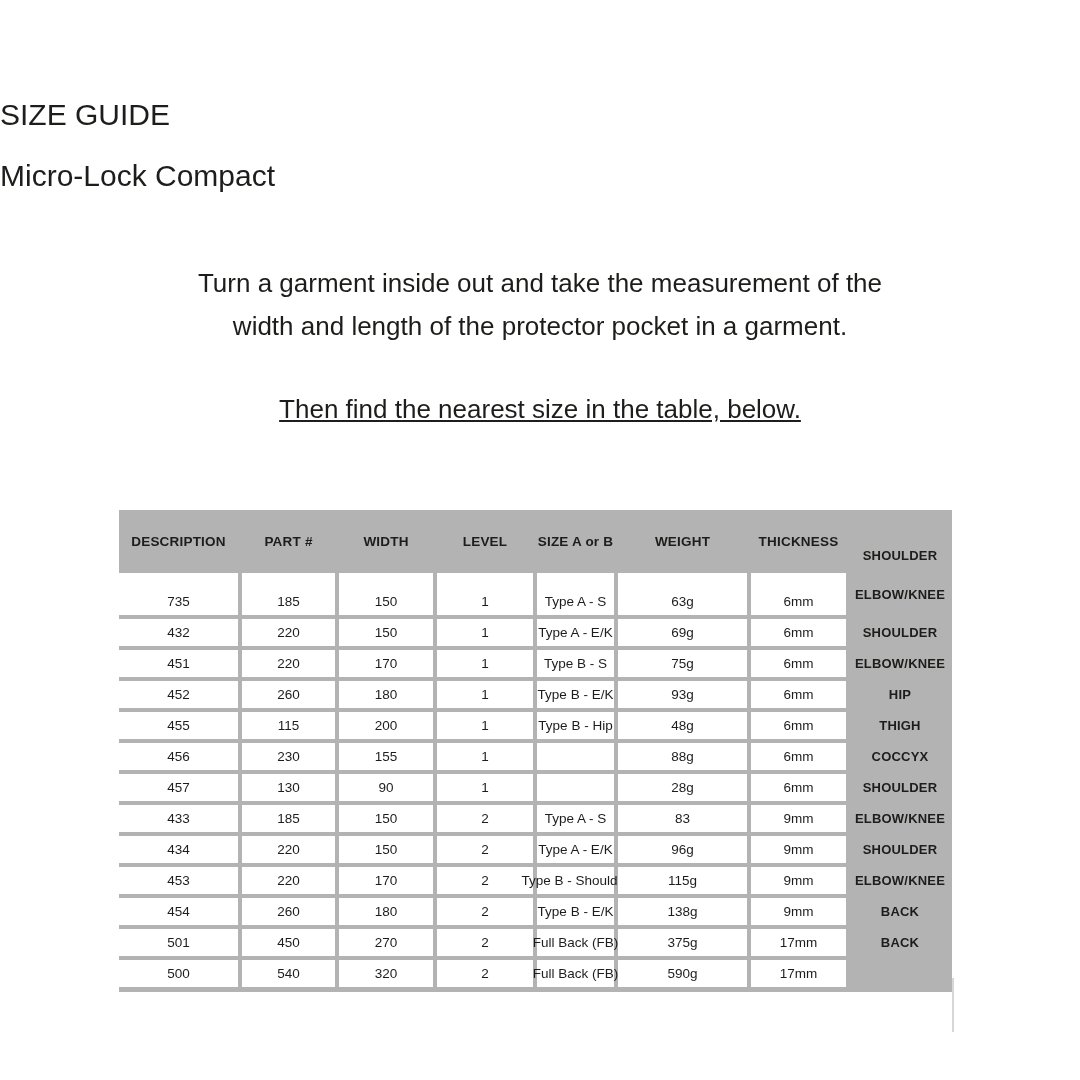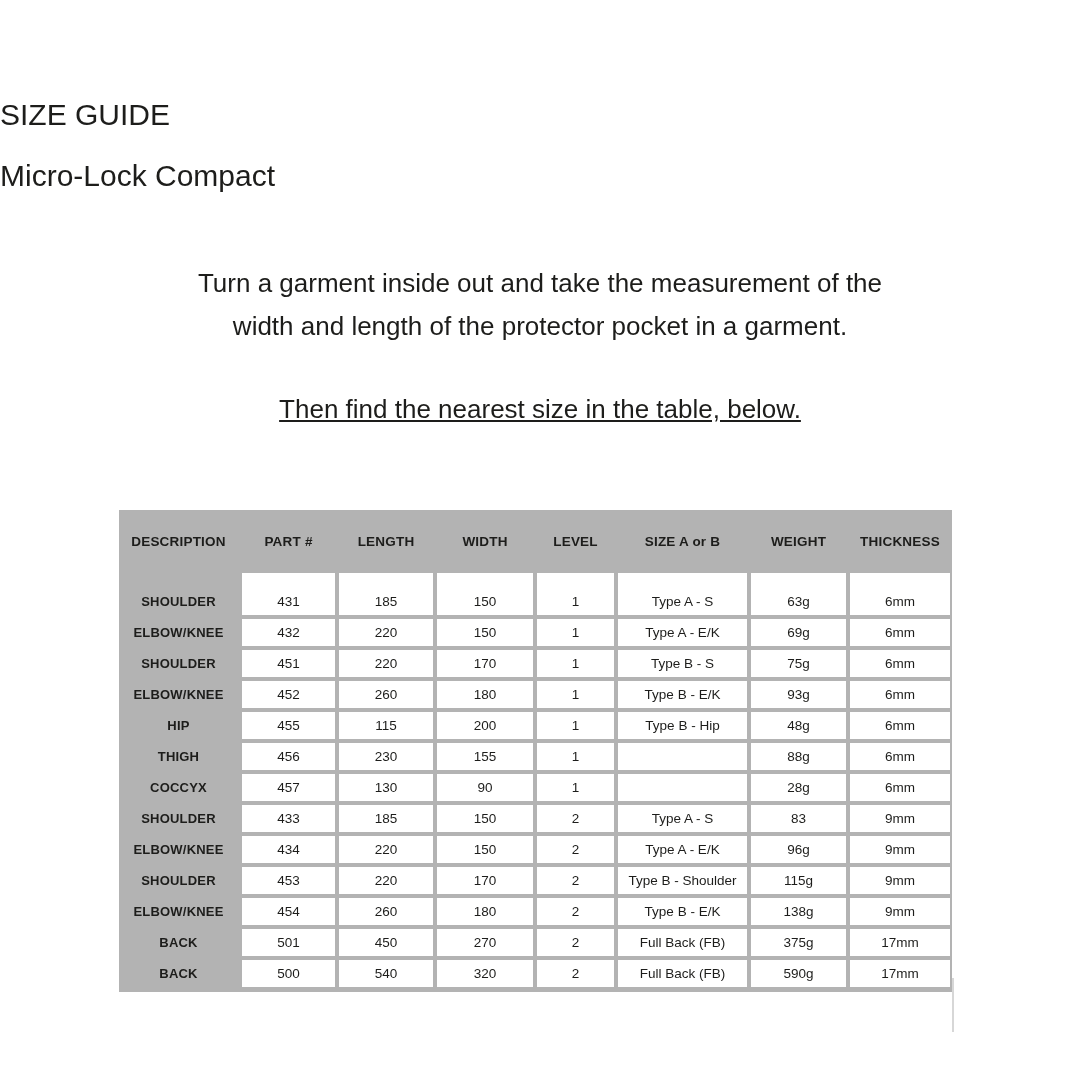--- a/index.html
+++ b/index.html
@@ -108,29 +108,28 @@
   <div class="para p1">
     <div>Turn a garment inside out and take the measurement of the</div>
     <div>width and length of the protector pocket in a garment.</div>
   </div>
 
   <div class="para p2">Then find the nearest size in the table, below.</div>
 
   <div class="panel">
     <div class="hcell">DESCRIPTION</div>
     <div class="hcell">PART #</div>
-    <div class="hcell">LENGTH</div>
     <div class="hcell">WIDTH</div>
     <div class="hcell">LEVEL</div>
     <div class="hcell">SIZE A or B</div>
     <div class="hcell">WEIGHT</div>
     <div class="hcell">THICKNESS</div>
 
   <div class="cell desc first">SHOULDER</div>
-      <div class="cell data first">431</div>
+      <div class="cell data first">735</div>
       <div class="cell data first">185</div>
       <div class="cell data first">150</div>
       <div class="cell data first">1</div>
       <div class="cell data first">Type A - S</div>
       <div class="cell data first">63g</div>
       <div class="cell data first">6mm</div>
       <div class="cell desc">ELBOW/KNEE</div>
       <div class="cell data">432</div>
       <div class="cell data">220</div>
       <div class="cell data">150</div>

